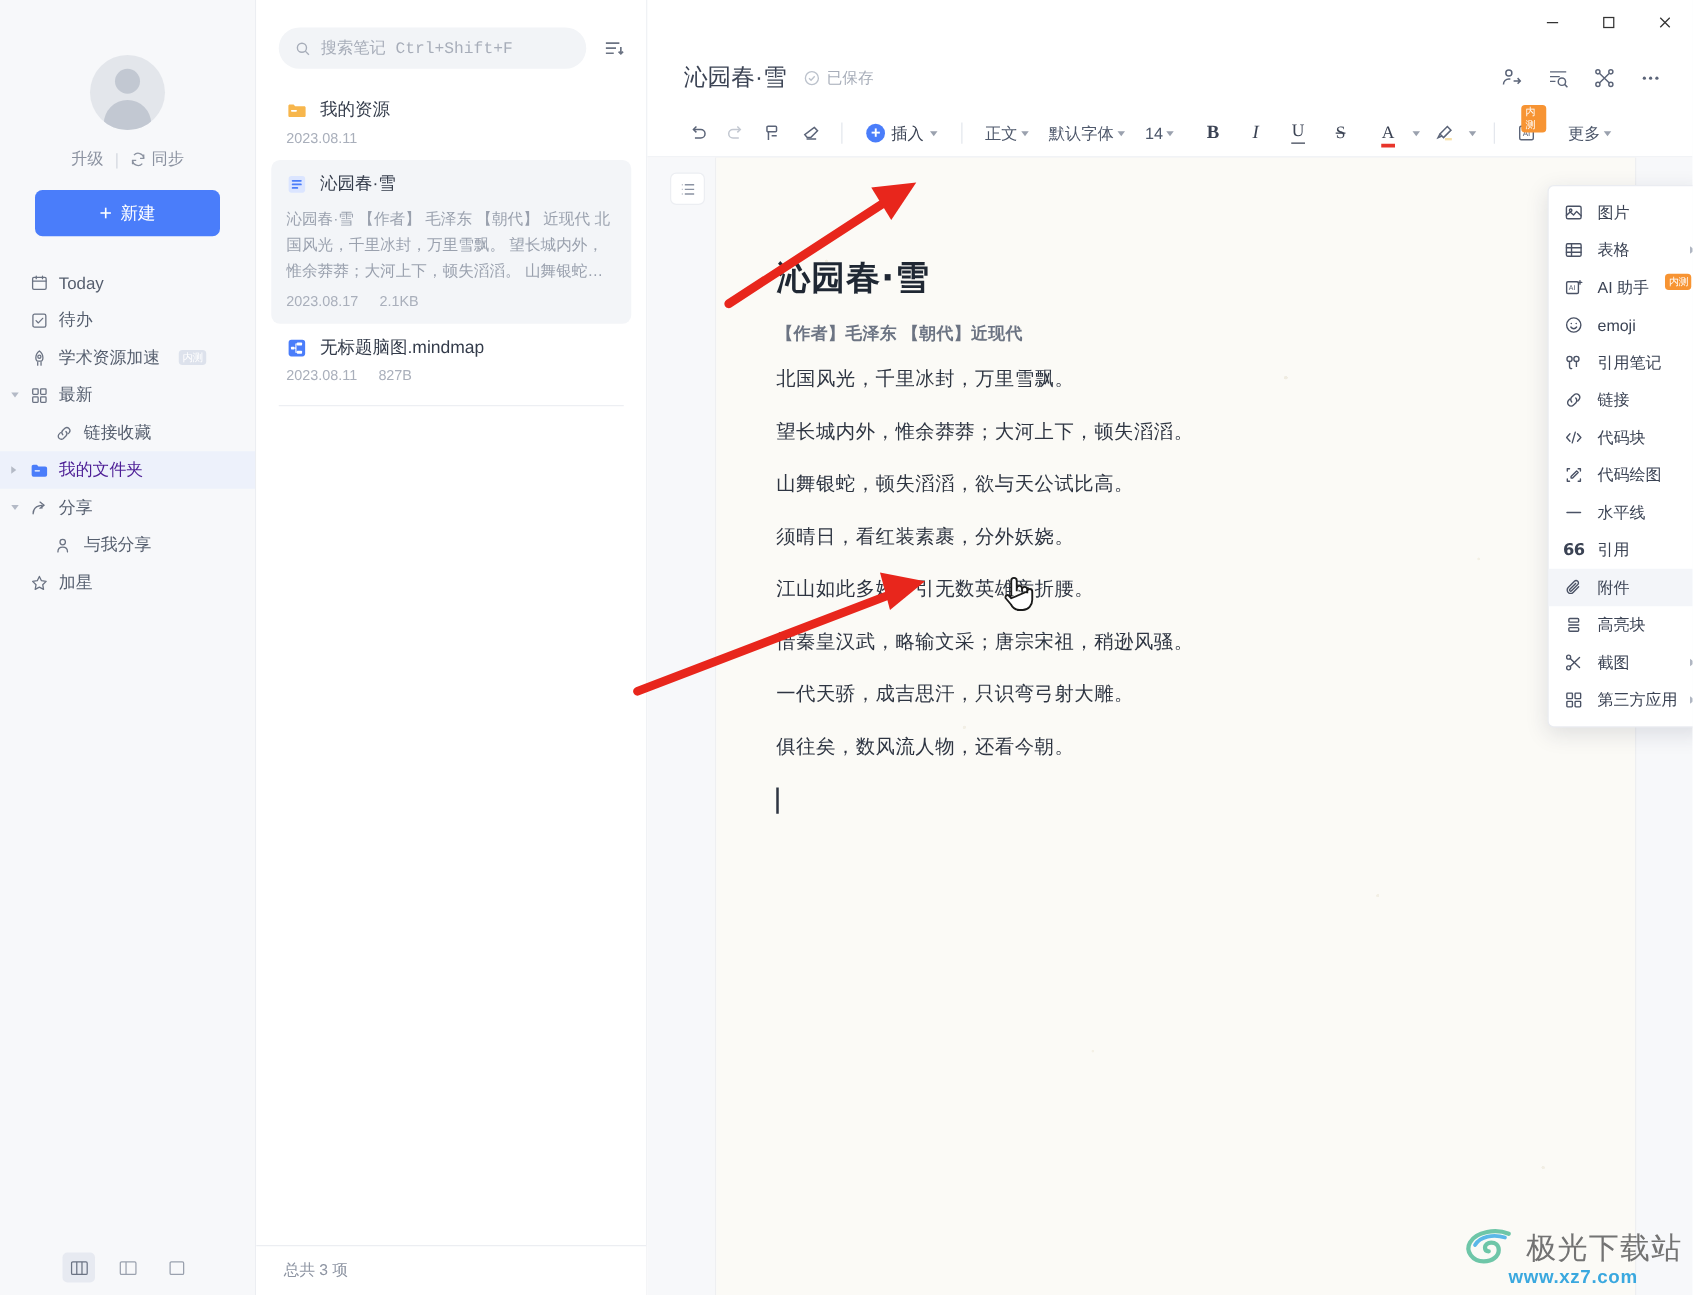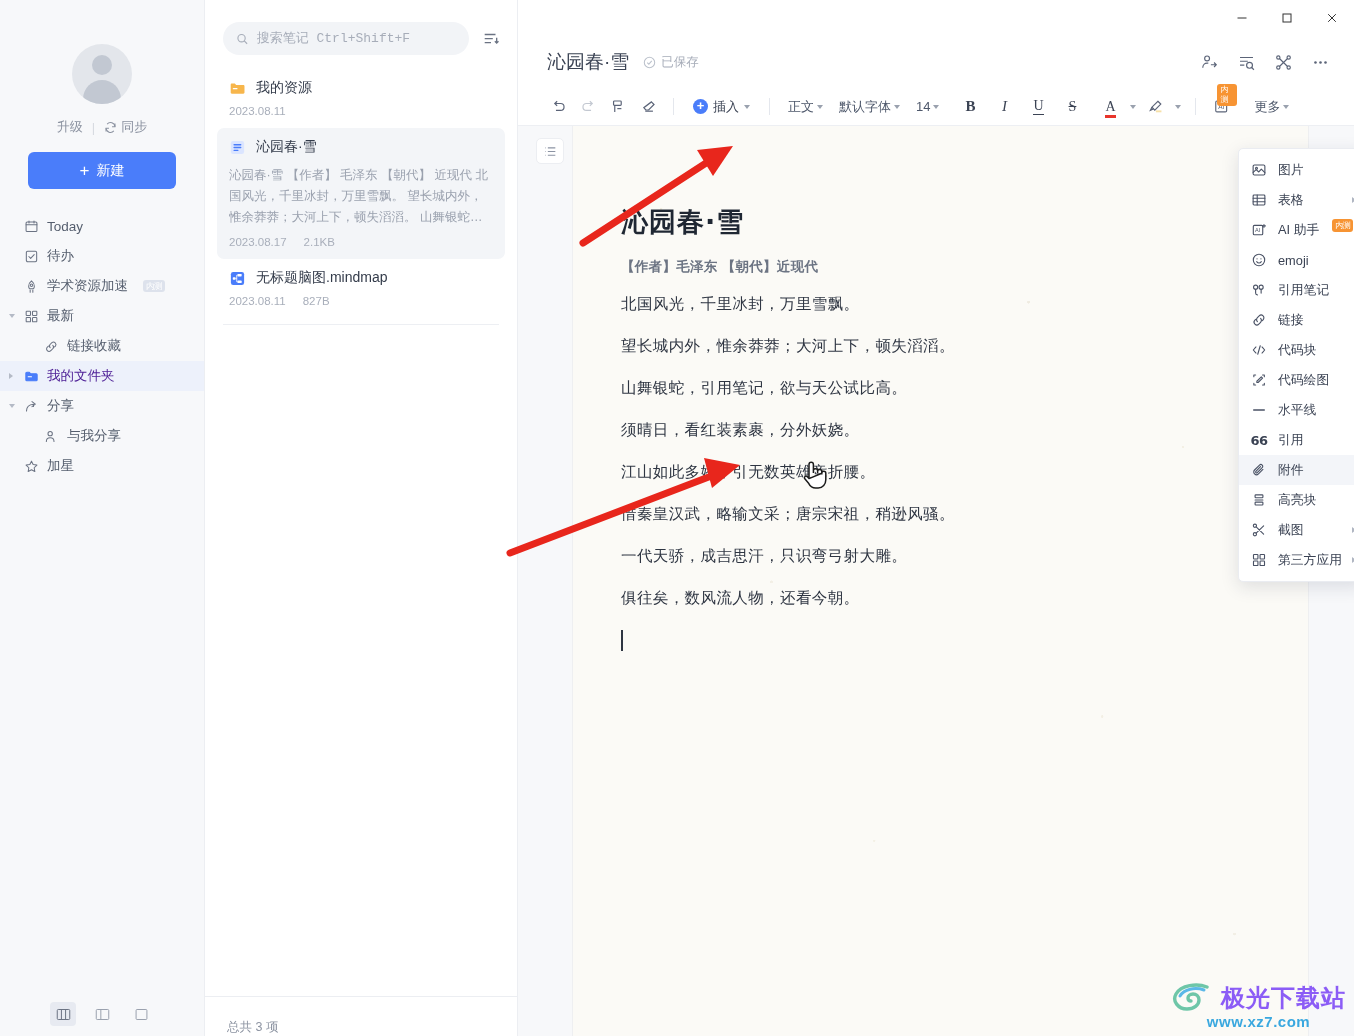--- a/index.html
+++ b/index.html
@@ -109,21 +109,21 @@
   .note-title { font-size: 14px; color: #333b4a; white-space: nowrap; overflow: hidden; text-overflow: ellipsis;}
   .note-snippet {
     margin-top: 9px; font-size: 12.5px; line-height: 21px; color: #9aa1ae;
     display: -webkit-box; -webkit-line-clamp: 3; -webkit-box-orient: vertical;
     overflow: hidden;
   }
   .note-meta { margin-top: 8px; font-size: 11.5px; color: #a9afbb; display: flex; gap: 17px; }
   .list-divider { height: 1px; background: #edeff3; margin: 6px 18px 0; }
   .list-footer {
     position: absolute; bottom: 0; left: 0; width: 100%; height: 40px;
-    border-top: 1px solid #eceef2; display: flex; align-items: flex-end;
+    border-top: 1px solid #eceef2; display: flex; align-items: center;
     padding-left: 22px; font-size: 12.5px; color: #8d94a2; background: #fff;
   }
 
   
   .fico { width: 17px; height: 17px; border-radius: 3px; flex: 0 0 17px; position: relative; }
 
   
   .main { flex: 1; height: 1036px; position: relative; background: #fff; display: flex; flex-direction: column;}
   .titlebar { height: 36px; display: flex; justify-content: flex-end; align-items: center; }
   .wbtn { width: 45px; height: 36px; display: flex; align-items: center; justify-content: center; cursor: pointer; }
@@ -565,21 +565,21 @@
         </svg>
       </div>
 
       <div class="paper">
         <div class="paper-inner">
           <div class="poem-title">沁园春·雪</div>
           <div class="poem-author">【作者】毛泽东 【朝代】近现代</div>
           <div id="poem-lines">
               <div class="poem-line">北国风光，千里冰封，万里雪飘。</div>
               <div class="poem-line">望长城内外，惟余莽莽；大河上下，顿失滔滔。</div>
-              <div class="poem-line">山舞银蛇，引用笔记，欲与天公试比高。</div>
+              <div class="poem-line">山舞银蛇，顿失滔滔，欲与天公试比高。</div>
               <div class="poem-line">须晴日，看红装素裹，分外妖娆。</div>
               <div class="poem-line">江山如此多娇，引无数英雄竞折腰。</div>
               <div class="poem-line">惜秦皇汉武，略输文采；唐宗宋祖，稍逊风骚。</div>
               <div class="poem-line">一代天骄，成吉思汗，只识弯弓射大雕。</div>
               <div class="poem-line">俱往矣，数风流人物，还看今朝。</div>
             </div>
           <div class="caret-bar"></div>
         </div>
       </div>
     </div>
@@ -736,18 +736,18 @@
       <path d="M740 465 L704 458 L712 488 Z" fill="#e8261c"></path>
     </g>
   </svg>
 
   <div class="watermark">
     <div style="display:flex;align-items:center;gap:6px;">
       <svg width="44" height="34" viewBox="0 0 44 34">
         <path d="M36 6C26 2 10 4 5 13c-4 7 2 15 11 15 7 0 12-4 12-9 0-4-3-6-6-6-3 0-5 2-5 4 0 2 1 3 3 3" fill="none" stroke="#6ec6a8" stroke-width="3.4" stroke-linecap="round"></path>
         <path d="M33 9C24 6 13 8 9 15" fill="none" stroke="#5bb8e8" stroke-width="3" stroke-linecap="round"></path>
       </svg>
-      <span style="font-size:24px;font-weight:bold;color:#8b5cf6;letter-spacing:1px;">极光下载站</span>
+      <span style="font-size:24px;font-weight:normal;color:#737373;letter-spacing:1px;">极光下载站</span>
     </div>
     <div style="text-align:center;font-size:15px;font-weight:bold;color:#3aa8df;letter-spacing:.5px;margin-top:-2px;">www.xz7.com</div>
   </div>
 
 </div>
 
 </body></html>

